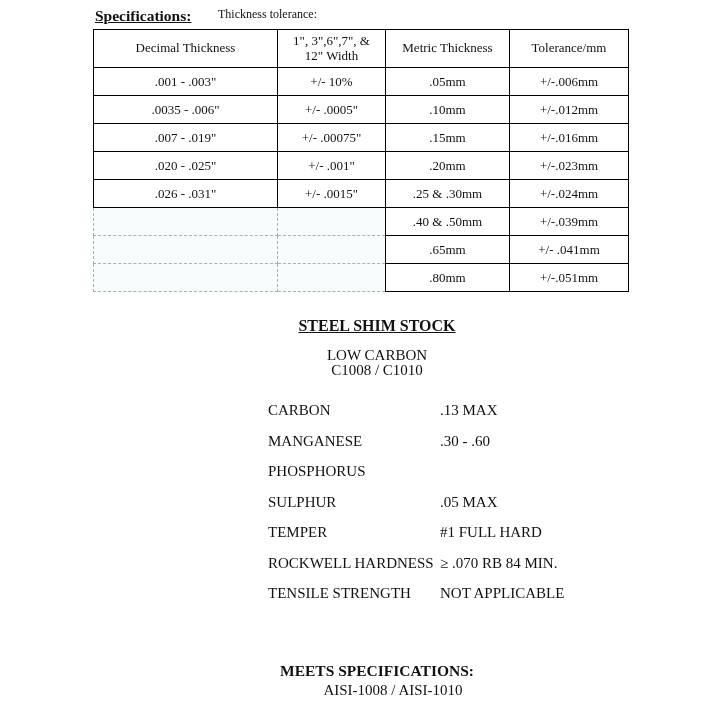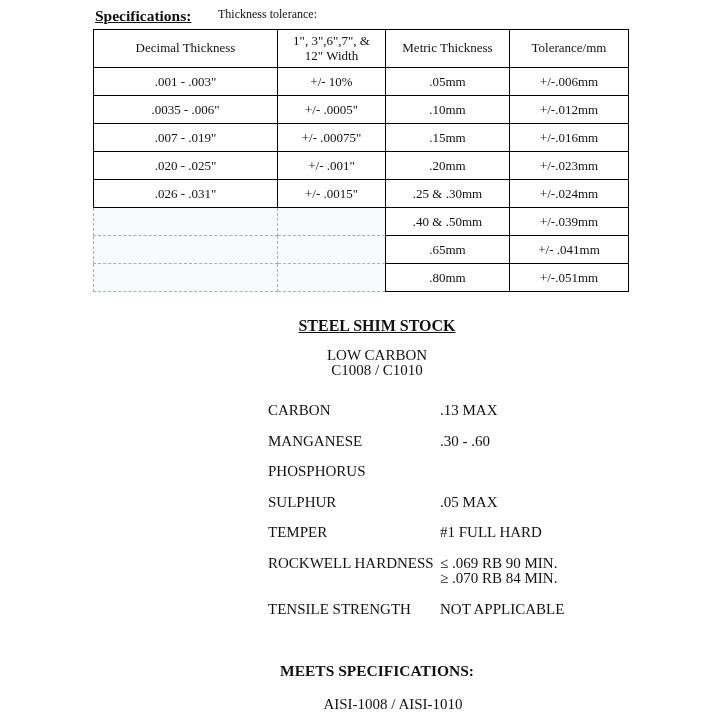--- a/index.html
+++ b/index.html
@@ -65,21 +65,21 @@
   }
   .chem-row { display:flex; line-height:15.5px; margin-bottom:15px; }
   .chem-label { width:172px; flex:0 0 172px; }
   .chem-value { flex:1; }
 
   
   .meets-block {
     position:absolute; left:377px; top:662px; transform:translateX(-50%);
     text-align:center; white-space:nowrap;
   }
-  .meets-heading { font-size:15.5px; font-weight:bold; margin-bottom:17px; }
+  .meets-heading { font-size:15.5px; font-weight:bold; margin-bottom:3px; }
   .meets-line { font-size:15px; line-height:14.5px;margin-left:32px; }
 </style>
 </head>
 <body>
 
 <div class="spec-label">Specifications:</div>
 <div class="tol-label">Thickness tolerance:</div>
 
 <table class="spec-table">
   <colgroup>
@@ -172,21 +172,20 @@
     <div class="chem-label">SULPHUR</div>
     <div class="chem-value">.05 MAX</div>
   </div>
   <div class="chem-row">
     <div class="chem-label">TEMPER</div>
     <div class="chem-value">#1 FULL HARD</div>
   </div>
   <div class="chem-row">
     <div class="chem-label">ROCKWELL HARDNESS</div>
     <div class="chem-value">
-      <div>≤ .069 RB 90 MIN.</div>
       <div>≥ .070 RB 84 MIN.</div>
     </div>
   </div>
   <div class="chem-row">
     <div class="chem-label">TENSILE STRENGTH</div>
     <div class="chem-value">NOT APPLICABLE</div>
   </div>
 </div>
 
 <div class="meets-block">

